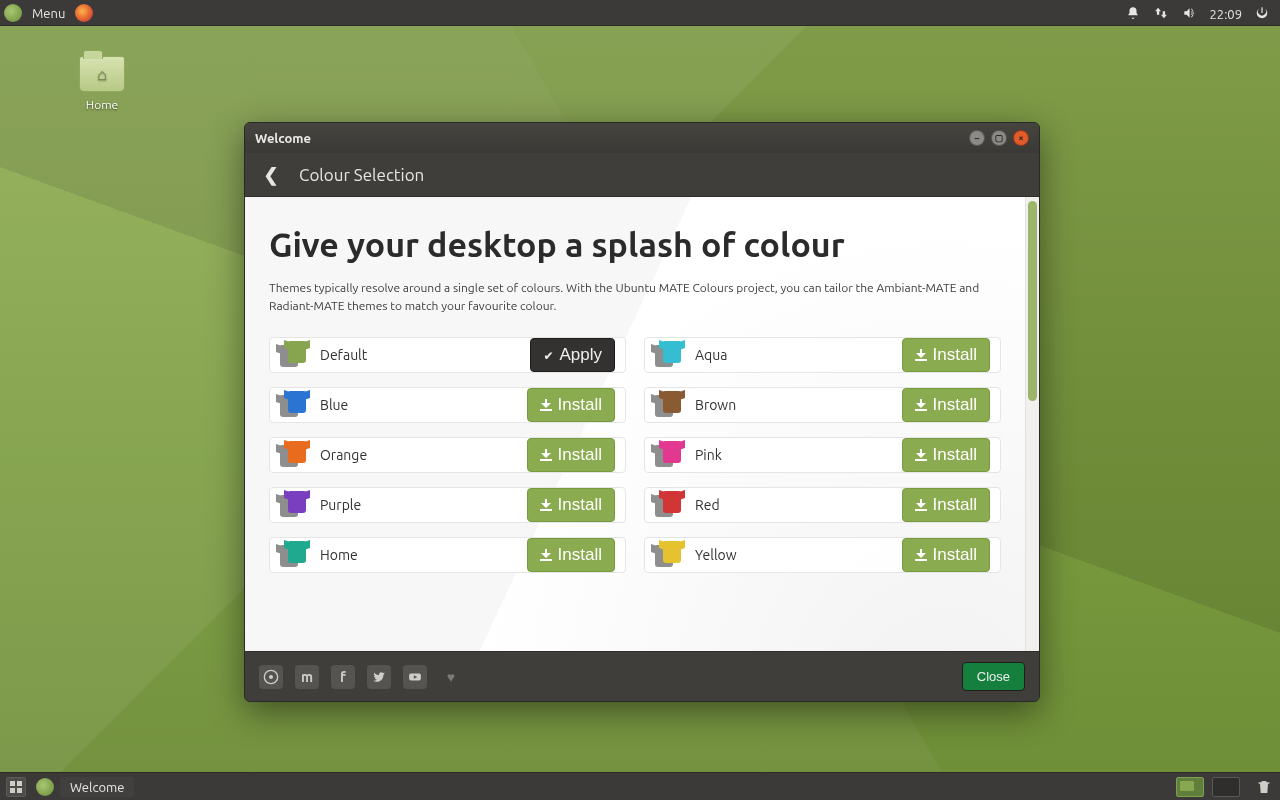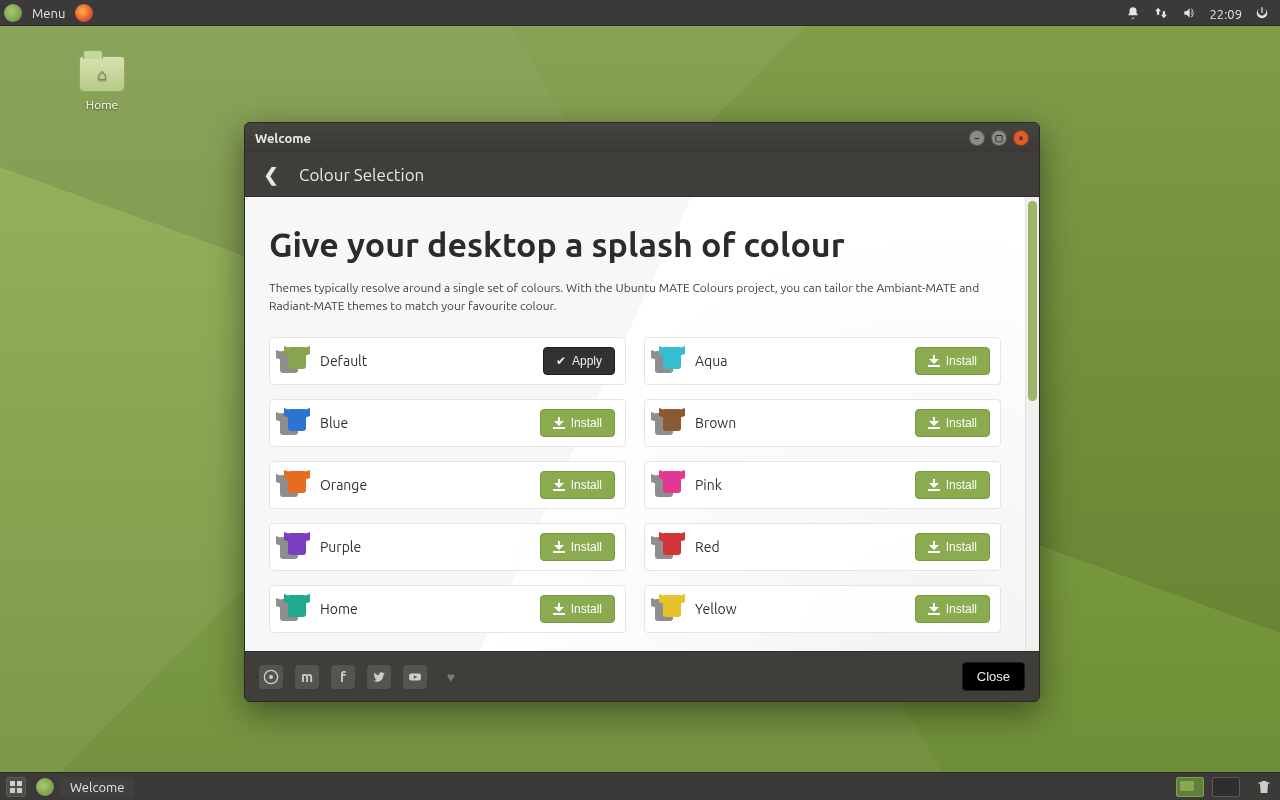--- a/index.html
+++ b/index.html
@@ -79,45 +79,45 @@
       linear-gradient(115deg, rgba(0,0,0,0.03) 0 45%, transparent 45%),
       #ffffff;
     padding:28px 24px 18px;}
   .vscroll{width:14px;background:#f1f0ee;border-left:1px solid #e2e1df;position:relative;}
   .vscroll-thumb{position:absolute;left:2px;right:2px;top:4px;height:200px;background:#9bb56a;border-radius:6px;}
   
   h1.page-title{font-size:34px;font-weight:700;color:#2b2b2b;margin-bottom:16px;}
   p.page-desc{font-size:12px;color:#3c3c3c;line-height:1.5;margin-bottom:22px;max-width:720px;}
   
   .card-grid{display:grid;grid-template-columns:1fr 1fr;gap:14px 18px;}
-  .card{border:1px solid #e5e5e5;border-radius:4px;background:rgba(255,255,255,.9);padding:8px 10px;display:flex;align-items:center;gap:10px;height:48px;}
+  .card{border:1px solid #e5e5e5;border-radius:4px;background:rgba(255,255,255,.9);padding:8px 10px;display:flex;align-items:center;gap:10px;height:36px;}
   .theme-icon{width:30px;height:28px;position:relative;flex:none;}
   .theme-icon .back-shirt{position:absolute;left:0;top:4px;width:18px;height:22px;background:#8e8e8e;border-radius:2px 2px 3px 3px;}
   .theme-icon .back-shirt::before,.theme-icon .back-shirt::after{content:"";position:absolute;top:0;width:6px;height:8px;background:#8e8e8e;}
   .theme-icon .back-shirt::before{left:-4px;transform:skewY(20deg);} .theme-icon .back-shirt::after{right:-4px;transform:skewY(-20deg);}
   .theme-icon .front-shirt{position:absolute;left:8px;top:0;width:18px;height:22px;border-radius:2px 2px 3px 3px;}
   .theme-icon .front-shirt::before,.theme-icon .front-shirt::after{content:"";position:absolute;top:0;width:6px;height:8px;background:inherit;}
   .theme-icon .front-shirt::before{left:-4px;transform:skewY(20deg);} .theme-icon .front-shirt::after{right:-4px;transform:skewY(-20deg);}
   .c-default{background:#86a54e;} .c-aqua{background:#35bdd1;} .c-blue{background:#2b74d1;} .c-brown{background:#8a5a33;}
   .c-orange{background:#e86b1e;} .c-pink{background:#e23890;} .c-purple{background:#7a3fbf;} .c-red{background:#d13535;}
   .c-teal{background:#1fa98f;} .c-yellow{background:#e6c22e;}
   .card-label{font-size:14px;color:#313131;}
   .card-spacer{flex:1;}
-  .btn{border-radius:4px;font-size:12px;padding:6px 12px;display:flex;align-items:center;gap:6px;cursor:pointer;border:1px solid transparent;}
+  .btn{border-radius:4px;font-size:17px;padding:6px 12px;display:flex;align-items:center;gap:6px;cursor:pointer;border:1px solid transparent;}
   .btn-install{background:#8aab4f;color:#fff;border-color:#789b3f;justify-content:flex-end;}
   .btn-apply{background:#333230;color:#eee;border-color:#1e1d1c;}
   .dl-icon{width:12px;height:12px;display:inline-block;position:relative;}
   .dl-icon::before{content:"";position:absolute;left:5px;top:0;width:2px;height:7px;background:#fff;}
   .dl-icon::after{content:"";position:absolute;left:1px;top:4px;border:5px solid transparent;border-top-color:#fff;}
   .dl-icon .bar{position:absolute;left:0;bottom:0;width:12px;height:2px;background:#fff;}
   .check-icon::before{content:"✔";font-size:12px;}
   
   .app-footer{height:50px;background:#3f3e3a;border-top:1px solid #2e2d2a;display:flex;align-items:center;padding:0 14px;gap:12px;}
   .social-icon{width:24px;height:24px;border-radius:4px;background:#555450;color:#cfcdc8;display:flex;align-items:center;justify-content:center;font-size:14px;font-weight:700;}
-  .close-btn{margin-left:auto;background:#000000;color:#eee;border:1px solid #1e1d1c;border-radius:4px;padding:6px 14px;font-size:13px;cursor:pointer;}
+  .close-btn{margin-left:auto;background:#15803d;color:#eee;border:1px solid #1e1d1c;border-radius:4px;padding:6px 14px;font-size:13px;cursor:pointer;}
 
   svg{display:block;}
 </style>
 </head>
 <body>
 
 <div class="desktop"></div>
 
 <div class="top-panel">
   <div class="panel-left">

